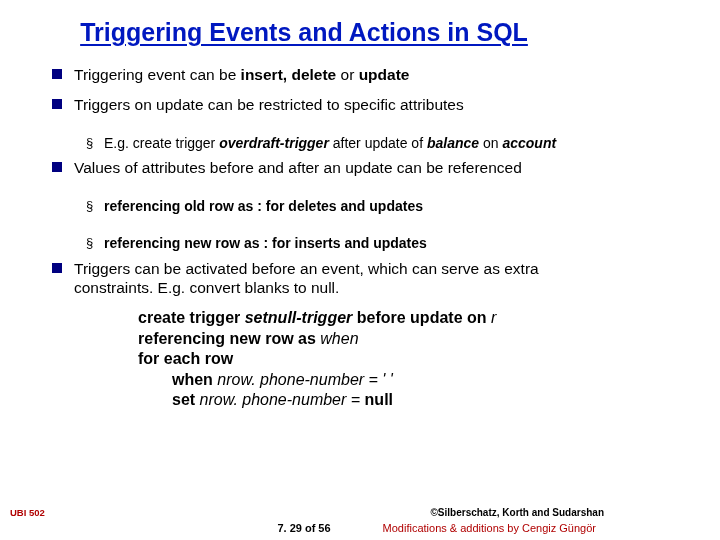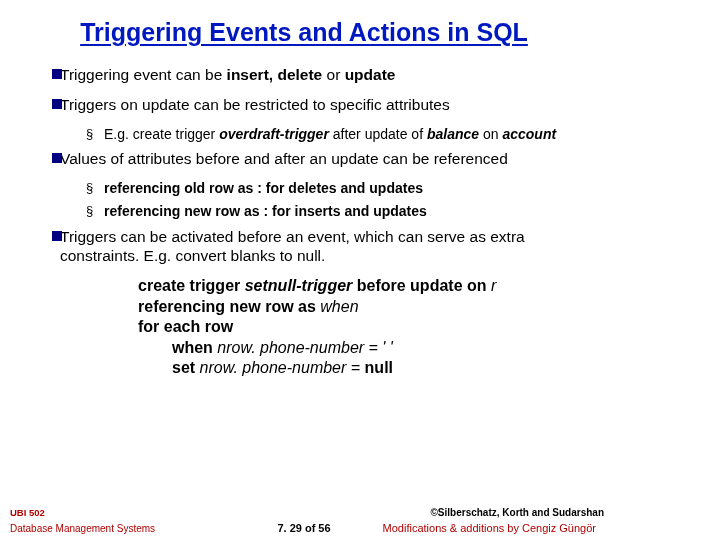--- a/index.html
+++ b/index.html
@@ -30,36 +30,36 @@
     text-decoration-thickness: 2px;
   }
   .body {
     padding: 8px 40px 0 52px;
     color: #000;
     font-size: 15.5px;
     line-height: 1.25;
   }
   .bullet {
     position: relative;
-    padding-left: 8px;
+    padding-left: 22px;
     margin-bottom: 11px;
   }
   .bullet::before {
     content: "";
     position: absolute;
     left: 0;
     top: 4px;
     width: 10px;
     height: 10px;
     background: #000080;
   }
   .sub {
     position: relative;
     padding-left: 18px;
-    margin: 2px 0 6px 34px;
+    margin: 20px 0 6px 34px;
     font-size: 14px;
   }
   .sub::before {
     content: "§";
     position: absolute;
     left: 0;
     top: 0;
     font-size: 13px;
   }
   .code {
@@ -166,18 +166,17 @@
       </div>
       <div class="l2">
         <b>set </b><i>nrow. phone-number = </i><b>null</b>
       </div>
     </div>
 
   </div>
 
   <div class="footer">
     <div class="fl">UBI 502</div>
-    <div class="fl2">Database Management Systems</div>
     <div class="fc">7. 29 of 56</div>
     <div class="fr">©Silberschatz, Korth and Sudarshan</div>
     <div class="fr2">Modifications &amp; additions by Cengiz Güngör</div>
   </div>
 </div>
 
 </body></html>

